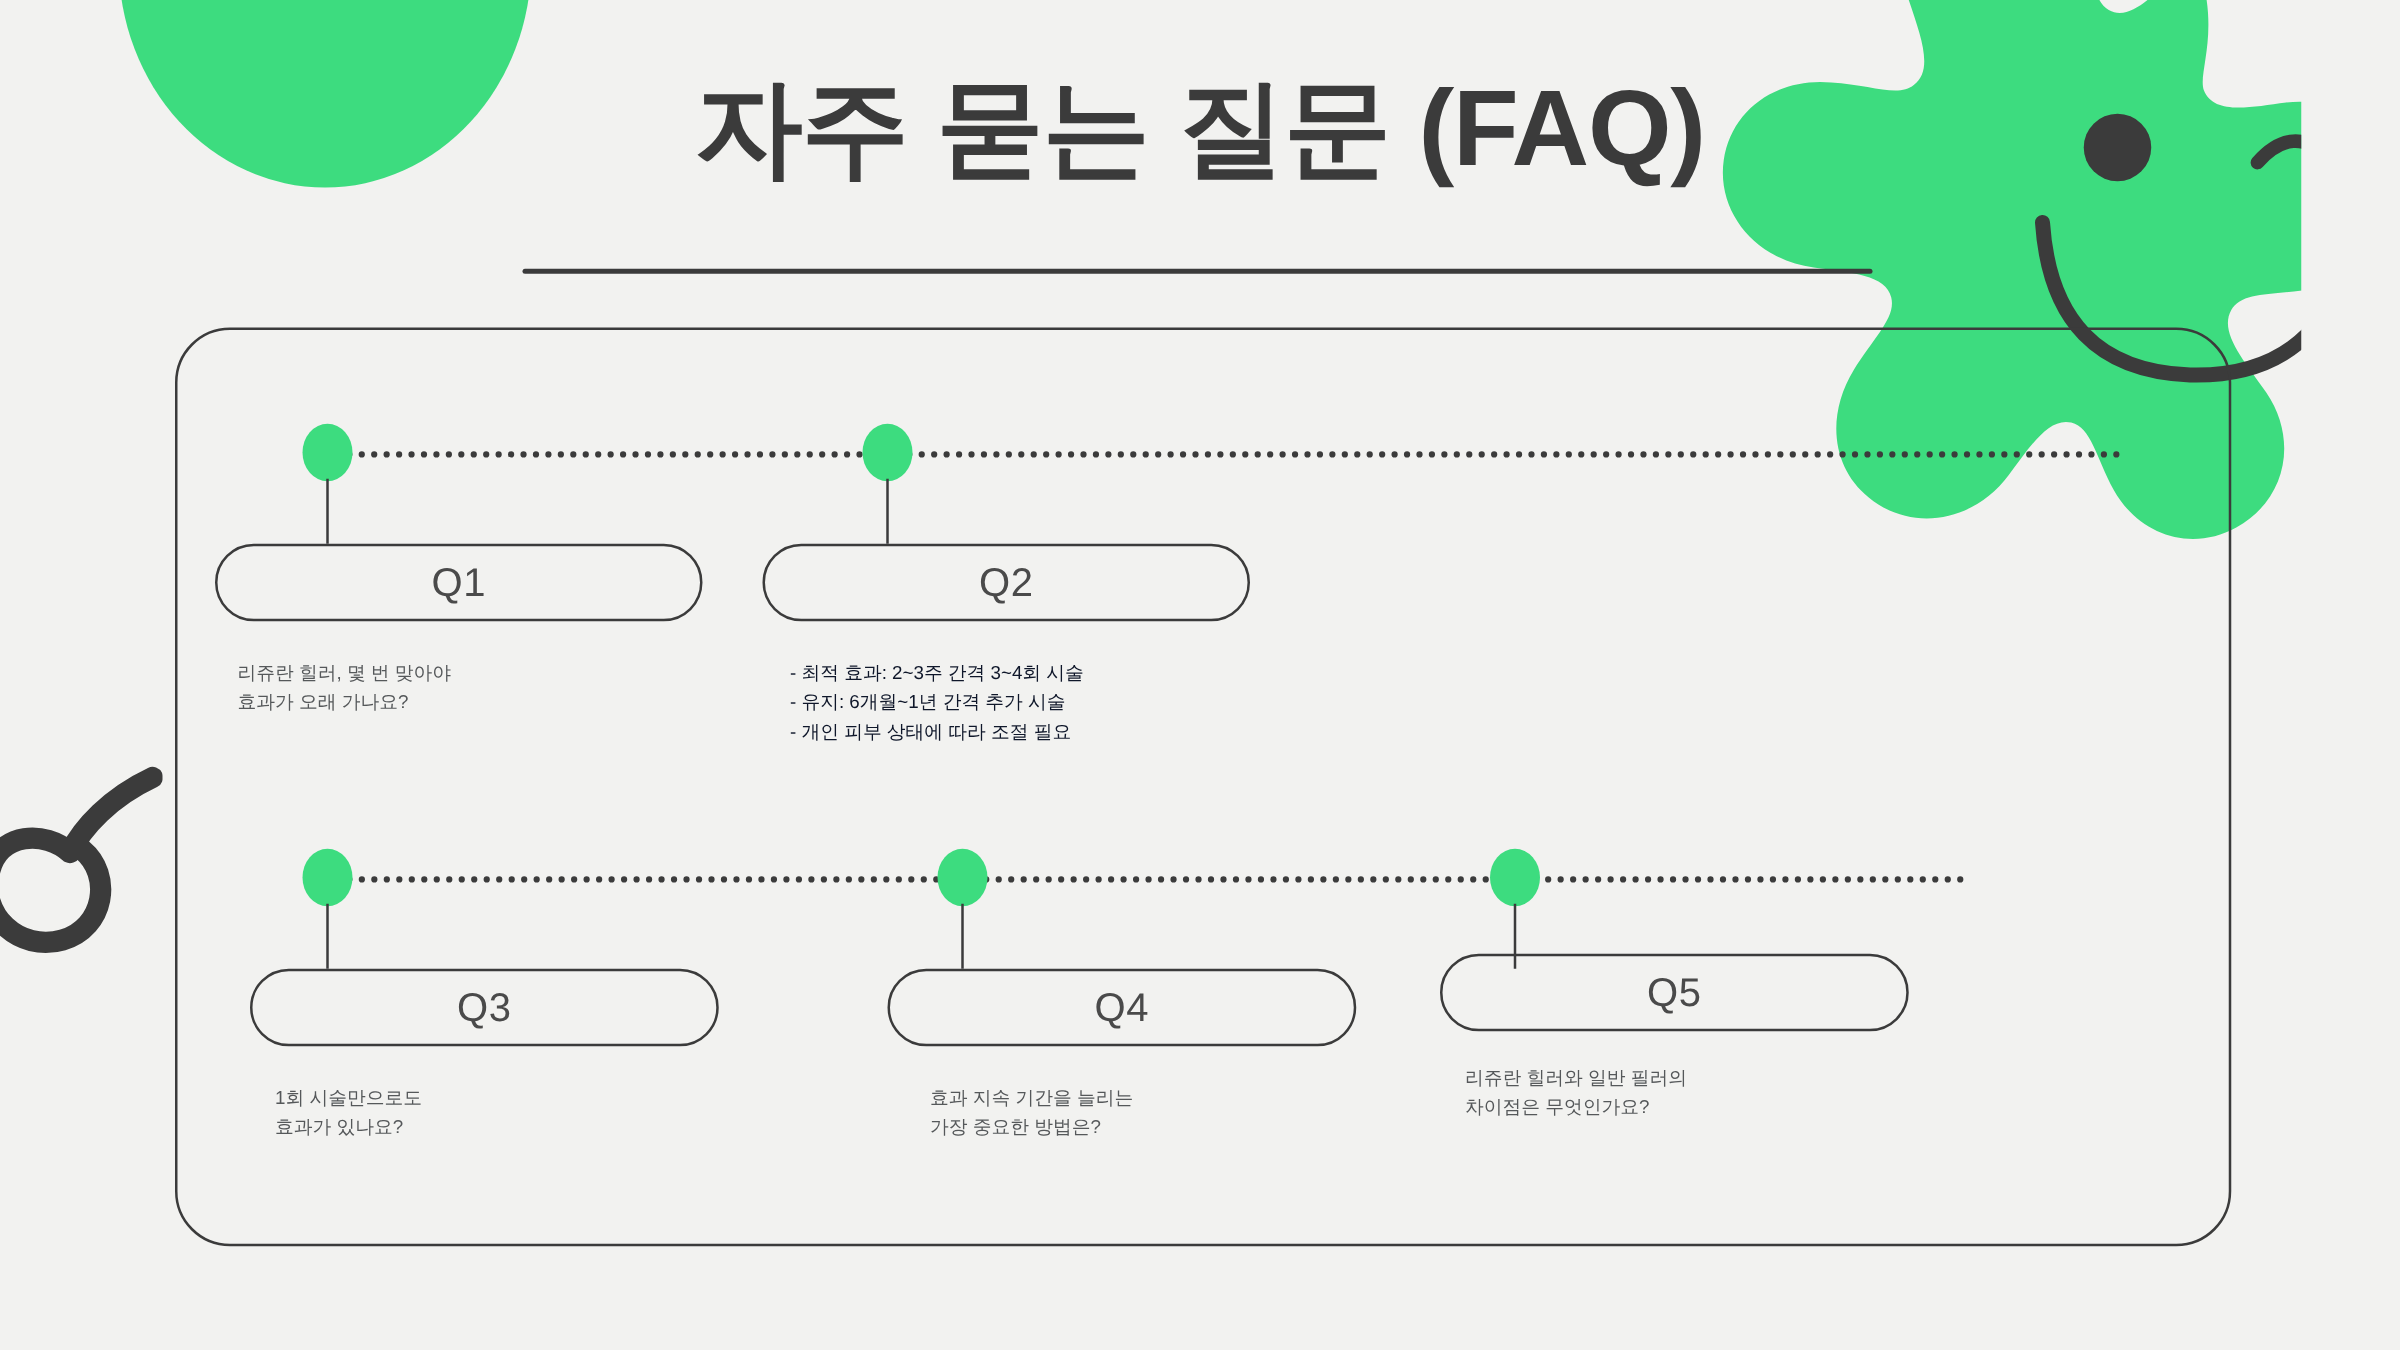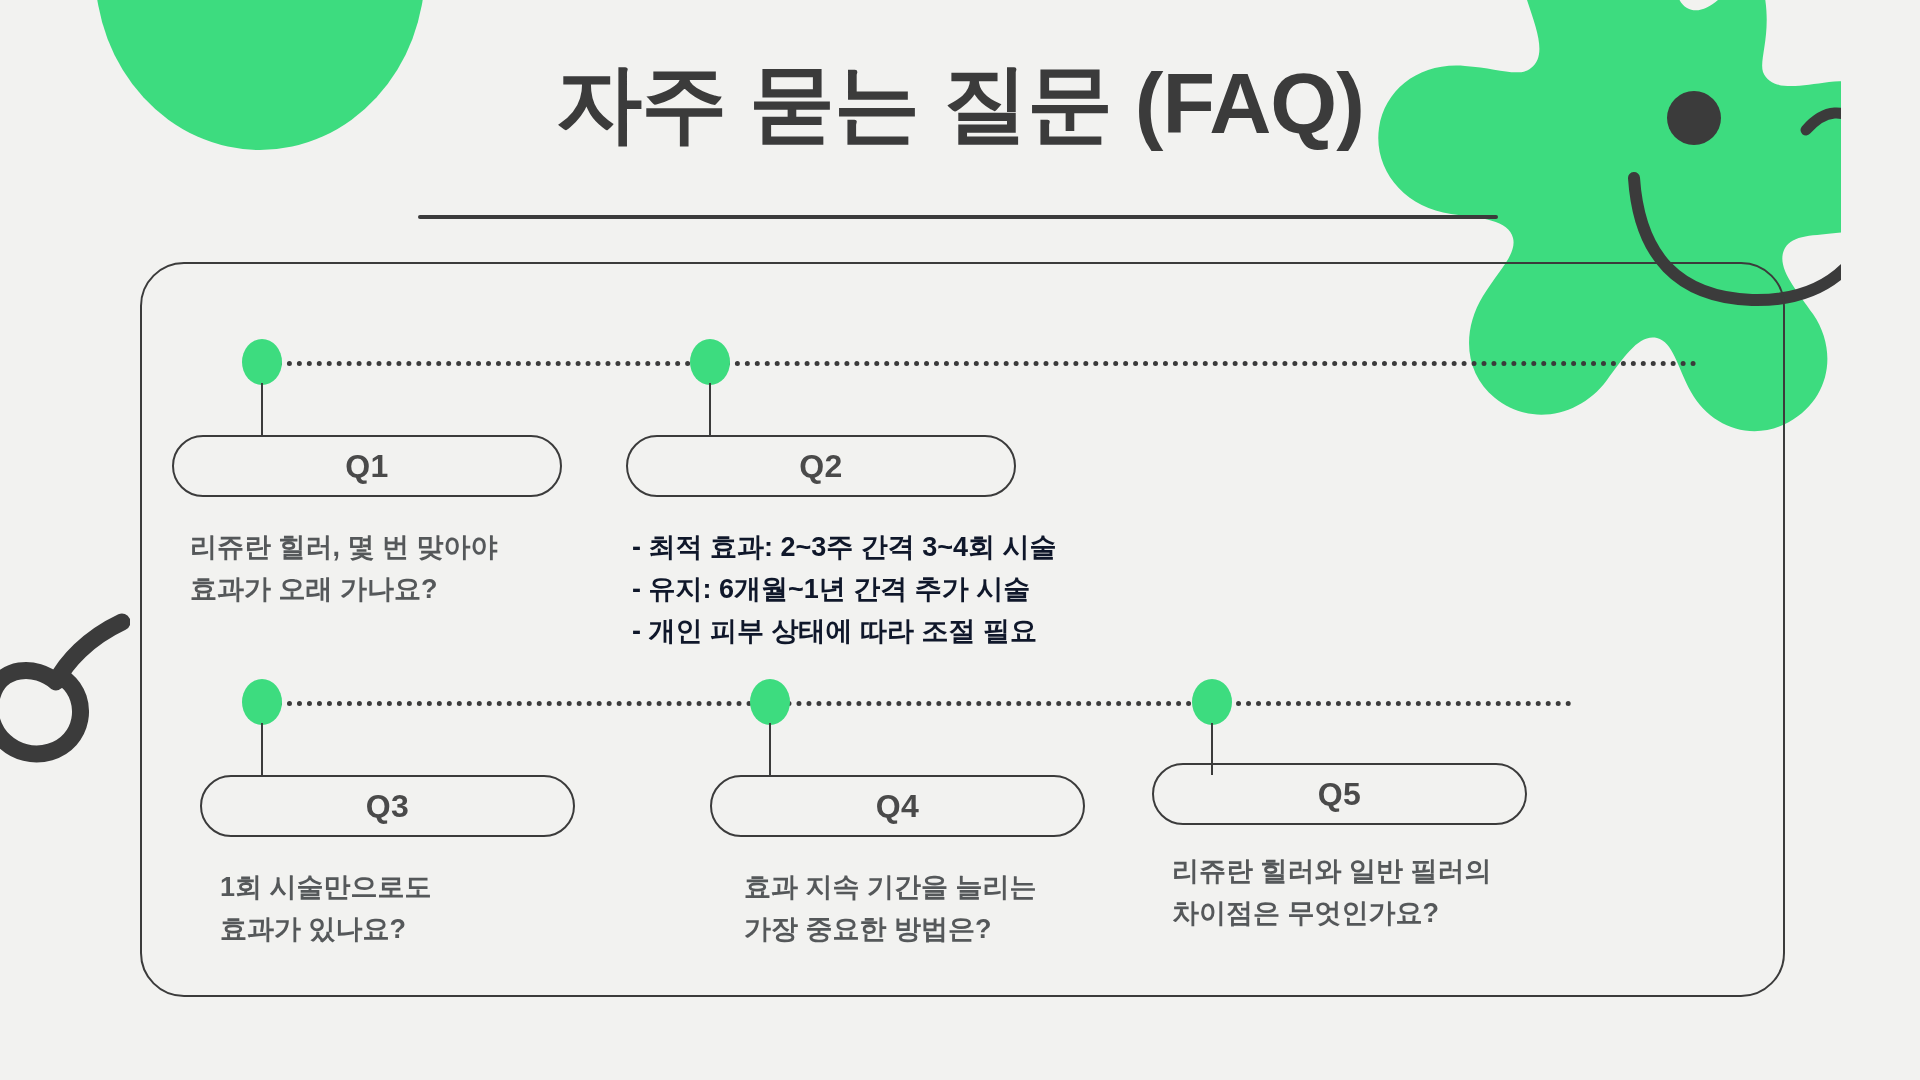--- a/index.html
+++ b/index.html
@@ -128,36 +128,34 @@
   .pill {
     position: absolute;
     height: 62px;
     border: 2px solid #3b3b3b;
     border-radius: 34px;
     box-sizing: border-box;
     display: flex;
     align-items: center;
     justify-content: center;
     background: transparent;
-    font-weight: bold;
   }
   .pill-label {
     font-size: 32px;
     color: #4a4a4a;
     letter-spacing: 0.5px;
   }
 
   
   .qtext {
     position: absolute;
-    font-size: 27px;
+    font-size: 15px;
     line-height: 1.55;
     color: #55585a;
     white-space: pre-line;
-    font-weight: bold;
   }
   .qtext.answer { color: #0f172a; }
 </style>
 </head>
 <body>
 
 <div id="stage">
 
   <div class="deco-circle-tl"></div>
 
@@ -189,21 +187,21 @@
       <div class="pill" style="left:30px; top:96px; width:390px">
         <span class="pill-label">Q1</span>
       </div>
       <div class="qtext" style="left:48px; top:188px; width:360px">리쥬란 힐러, 몇 번 맞아야
 효과가 오래 가나요?</div>
 
       <div class="node" style="left:548px">
         <div class="node-dot"></div>
         <div class="node-stem"></div>
       </div>
-      <div class="pill" style="left:484px; top:96px; width:390px">
+      <div class="pill" style="left:468px; top:96px; width:390px">
         <span class="pill-label">Q2</span>
       </div>
       <div class="qtext answer" style="left:490px; top:188px; width:520px">- 최적 효과: 2~3주 간격 3~4회 시술
 - 유지: 6개월~1년 간격 추가 시술
 - 개인 피부 상태에 따라 조절 필요</div>
     </div>
 
     <div class="row row-2">
       <div class="dotted-rail rail-2"></div>
 

